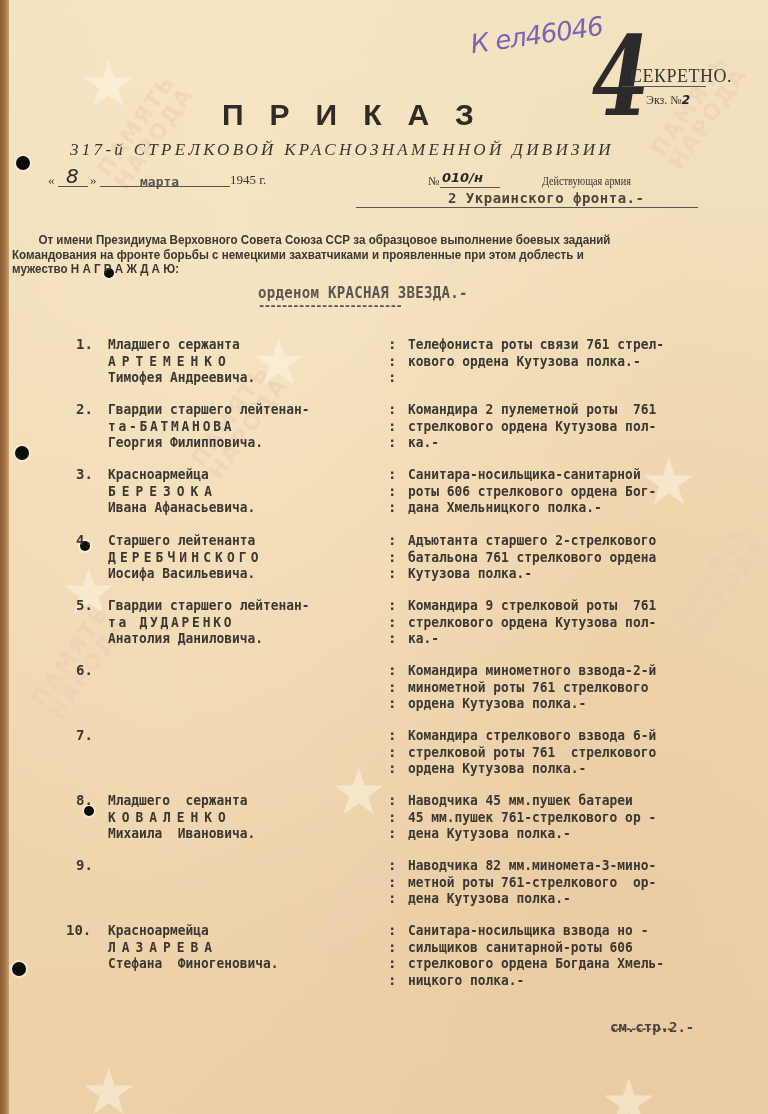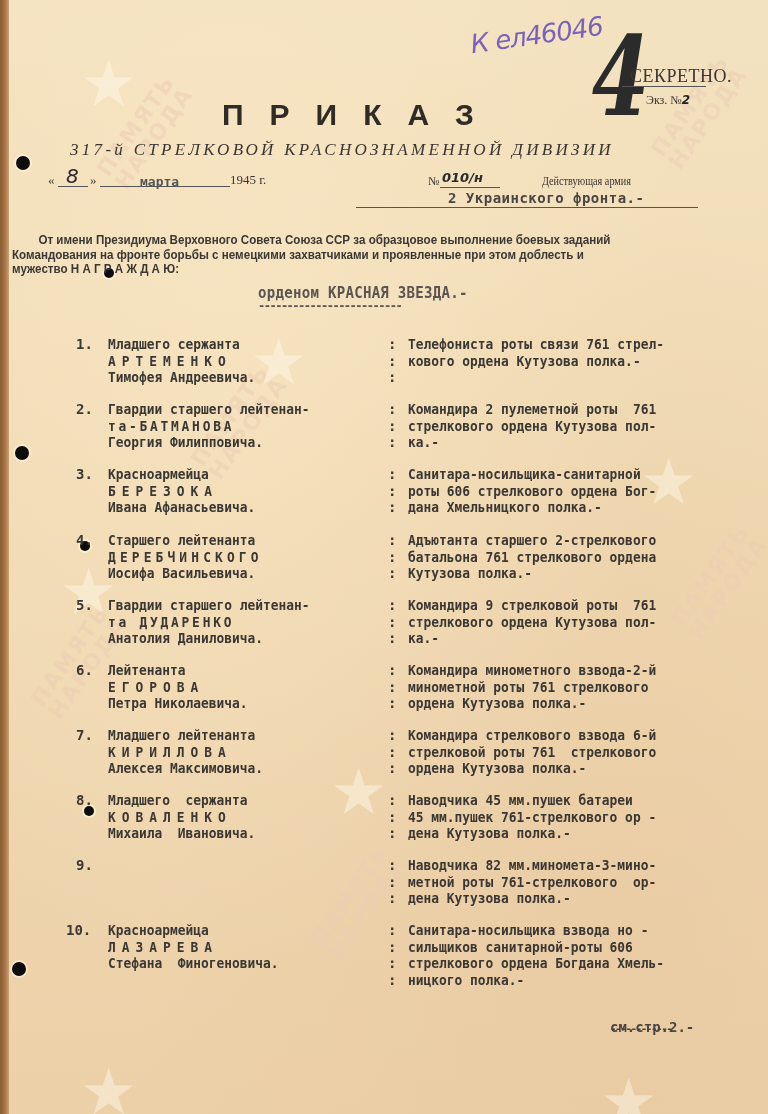--- a/index.html
+++ b/index.html
@@ -282,44 +282,34 @@
       </div>
     <div class="right-col">
       <span>Командира 9 стрелковой роты  761</span>
       <span>стрелкового ордена Кутузова пол-</span>
       <span>ка.-</span>
     </div>
   </div>
 
   <div class="awardee" style="top:662px;">
     <div class="num">6.</div>
-    <div class="left-col">
-      <span>Лейтенанта</span>
-      <span class="surname">ЕГОРОВА</span>
-      <span>Петра Николаевича.</span>
-    </div>
     <div class="colons">
         <span>:</span>
         <span>:</span>
         <span>:</span>
       </div>
     <div class="right-col">
       <span>Командира минометного взвода-2-й</span>
       <span>минометной роты 761 стрелкового</span>
       <span>ордена Кутузова полка.-</span>
     </div>
   </div>
 
   <div class="awardee" style="top:727px;">
     <div class="num">7.</div>
-    <div class="left-col">
-      <span>Младшего лейтенанта</span>
-      <span class="surname">КИРИЛЛОВА</span>
-      <span>Алексея Максимовича.</span>
-    </div>
     <div class="colons">
         <span>:</span>
         <span>:</span>
         <span>:</span>
       </div>
     <div class="right-col">
       <span>Командира стрелкового взвода 6-й</span>
       <span>стрелковой роты 761  стрелкового</span>
       <span>ордена Кутузова полка.-</span>
     </div>

